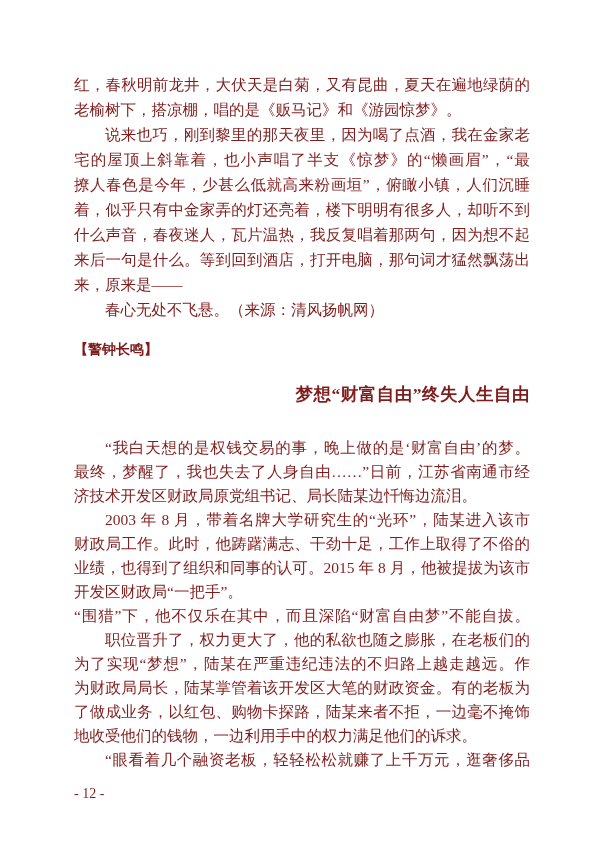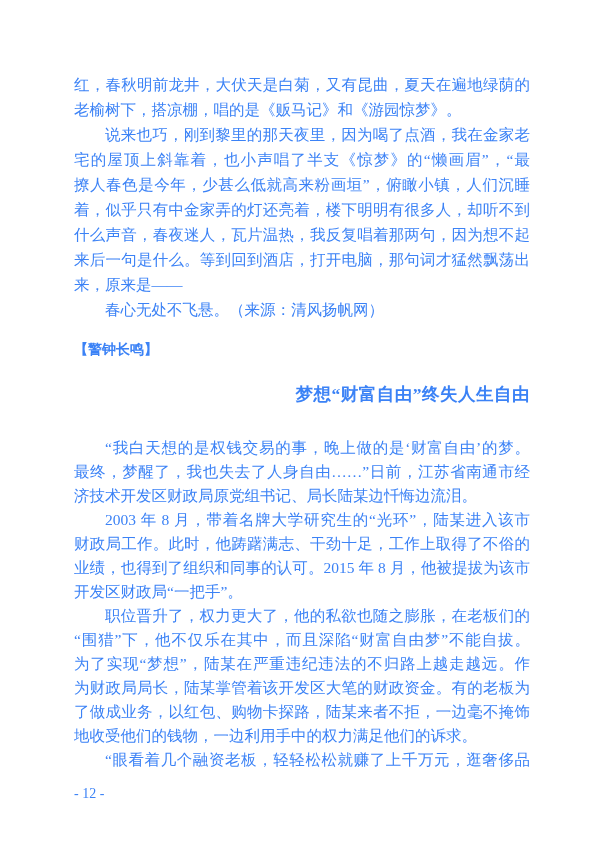--- a/index.html
+++ b/index.html
@@ -6,21 +6,21 @@
     margin: 0;
     padding: 0;
     background: #ffffff;
   }
   .page {
     position: relative;
     width: 600px;
     height: 849px;
     background: #ffffff;
     font-family: "Liberation Serif", "DejaVu Serif", serif;
-    color: #3b82f6;
+    color: #7f1d1d;
     overflow: hidden;
   }
   .content {
     position: absolute;
     left: 74px;
     top: 72px;
     width: 456px;
   }
   .line {
     font-size: 15.5px;
@@ -90,22 +90,22 @@
     <div class="article-title">梦想“财富自由”终失人生自由</div>
 
     <div class="text-block article">
         <div class="line fill indent">“我白天想的是权钱交易的事，晚上做的是‘财富自由’的梦。</div>
         <div class="line fill">最终，梦醒了，我也失去了人身自由……”日前，江苏省南通市经</div>
         <div class="line">济技术开发区财政局原党组书记、局长陆某边忏悔边流泪。</div>
         <div class="line fill indent">2003 年 8 月，带着名牌大学研究生的“光环”，陆某进入该市</div>
         <div class="line fill">财政局工作。此时，他踌躇满志、干劲十足，工作上取得了不俗的</div>
         <div class="line fill">业绩，也得到了组织和同事的认可。2015 年 8 月，他被提拔为该市</div>
         <div class="line">开发区财政局“一把手”。</div>
+        <div class="line fill">“围猎”下，他不仅乐在其中，而且深陷“财富自由梦”不能自拔。</div>
         <div class="line fill indent">职位晋升了，权力更大了，他的私欲也随之膨胀，在老板们的</div>
-        <div class="line fill">“围猎”下，他不仅乐在其中，而且深陷“财富自由梦”不能自拔。</div>
         <div class="line fill">为了实现“梦想”，陆某在严重违纪违法的不归路上越走越远。作</div>
         <div class="line fill">为财政局局长，陆某掌管着该开发区大笔的财政资金。有的老板为</div>
         <div class="line fill">了做成业务，以红包、购物卡探路，陆某来者不拒，一边毫不掩饰</div>
         <div class="line">地收受他们的钱物，一边利用手中的权力满足他们的诉求。</div>
         <div class="line fill indent">“眼看着几个融资老板，轻轻松松就赚了上千万元，逛奢侈品</div>
       </div>
 
     <div class="footer">- 12 -</div>
 
   </div>

